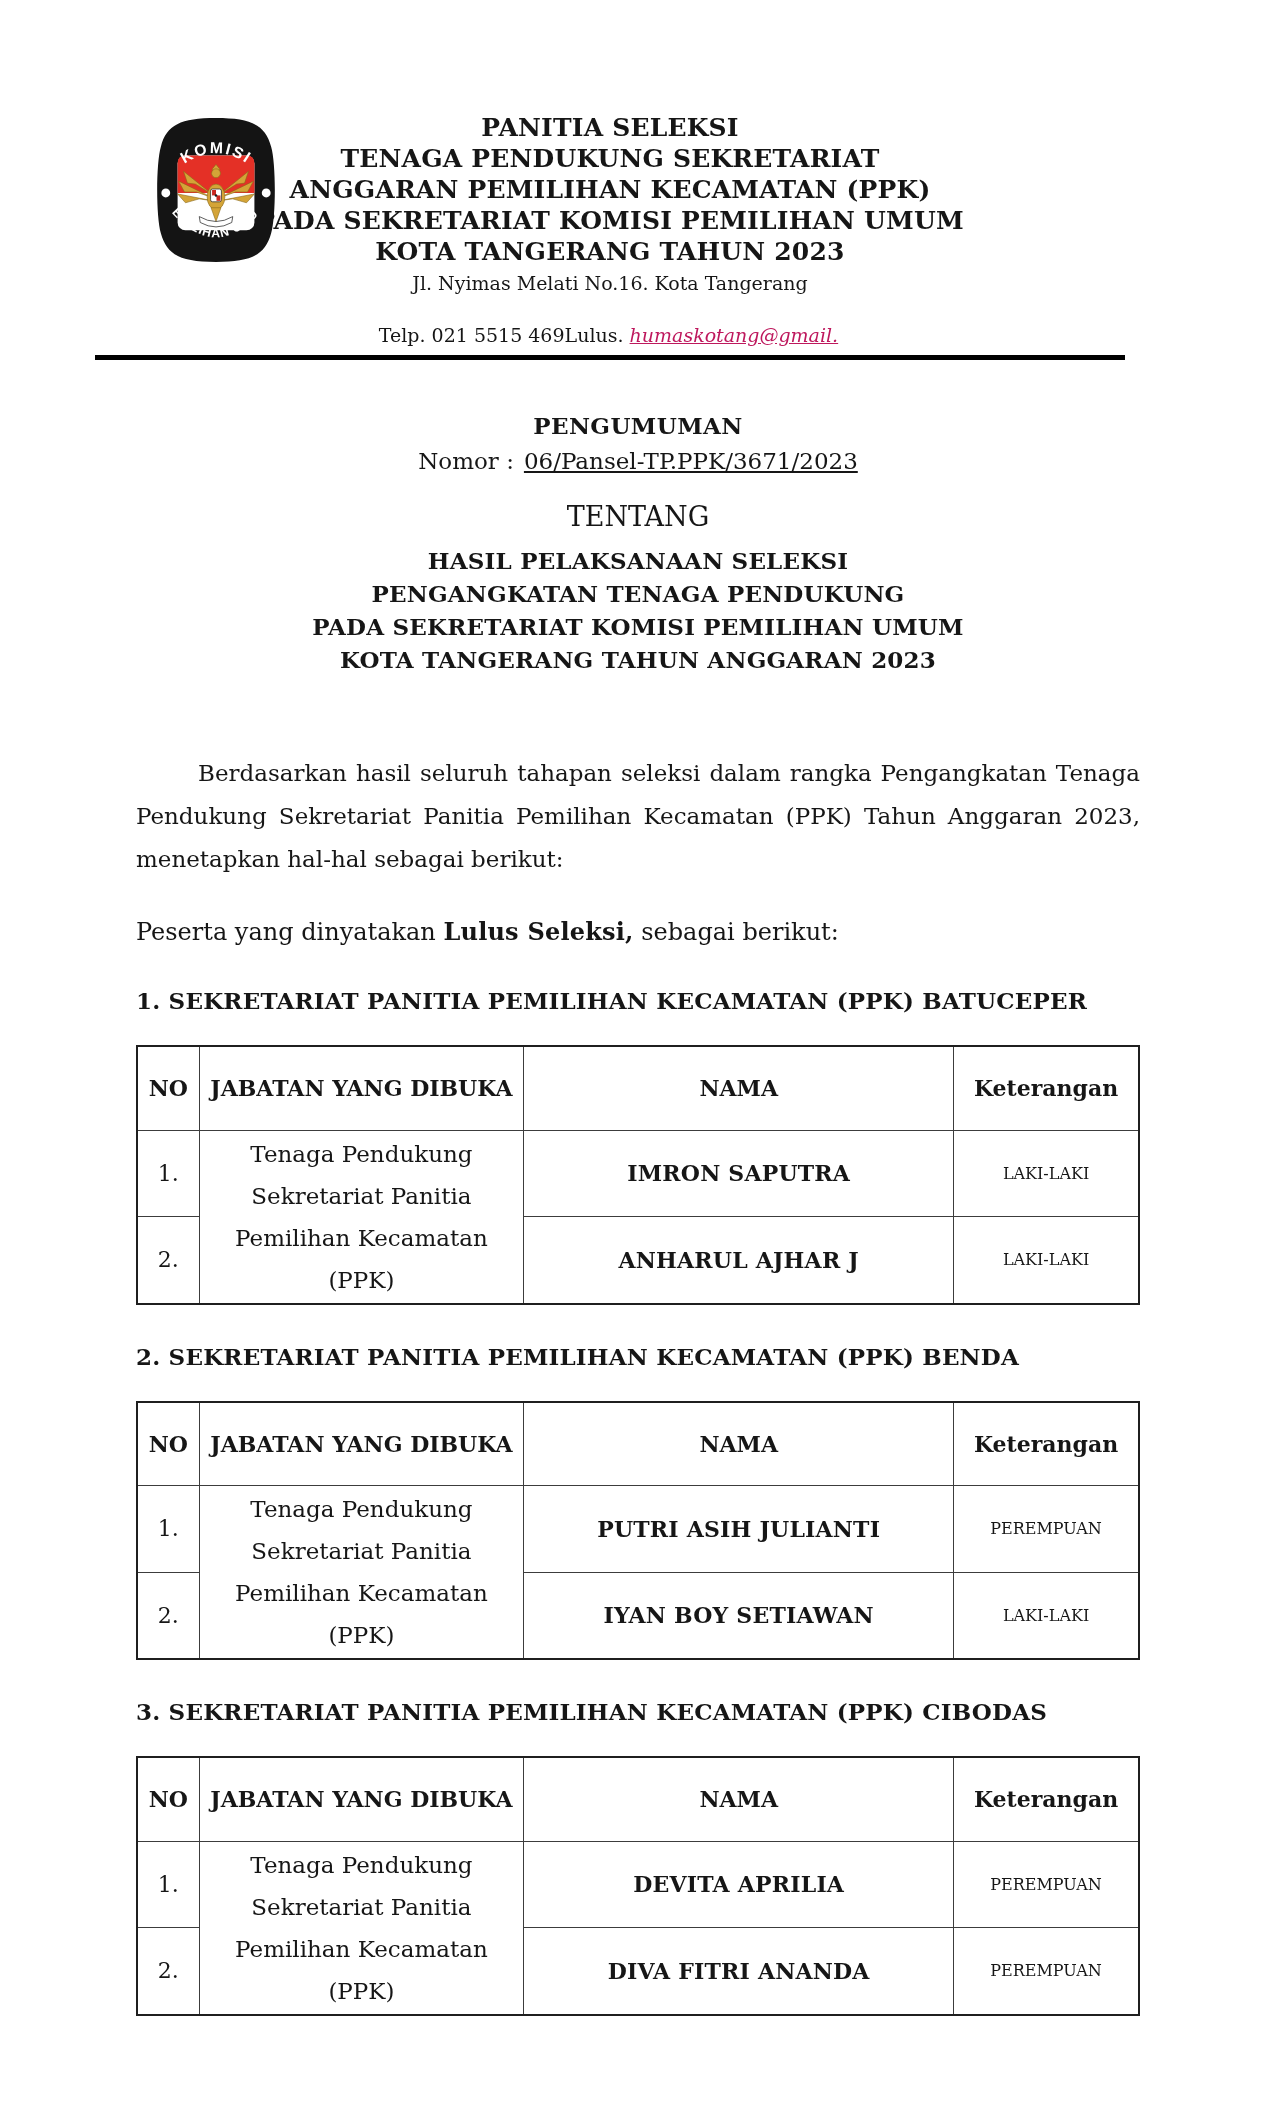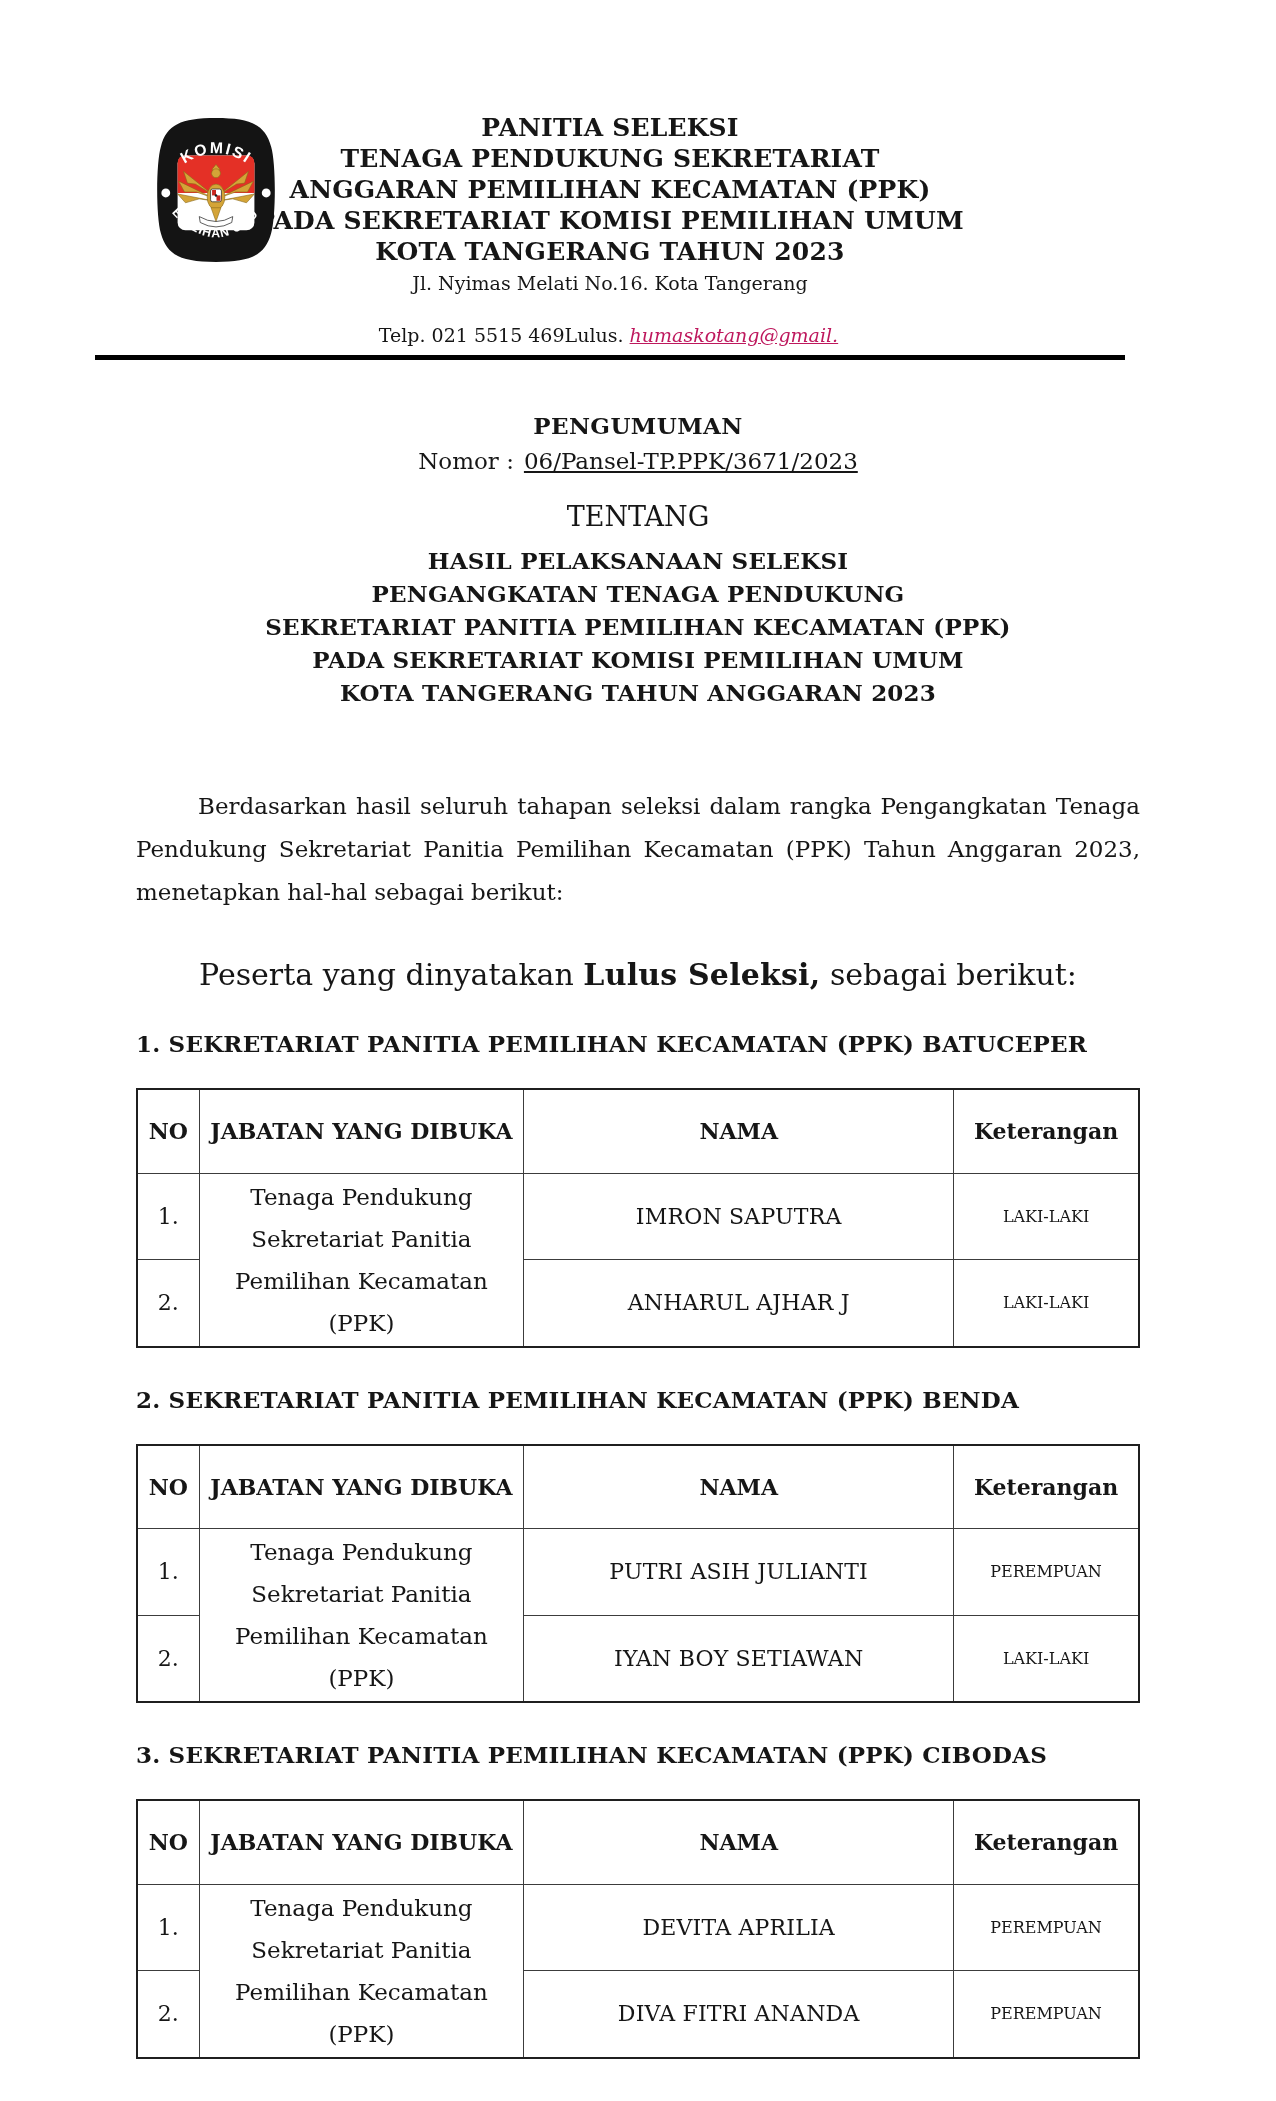--- a/index.html
+++ b/index.html
@@ -33,40 +33,40 @@
   .doc-title { margin-top: 52px; font-size: 23px; font-weight: bold; letter-spacing: 0.4px; }
   .doc-number { margin-top: 9px; font-size: 23px; }
   .doc-number .num-val { margin-left: 10px; text-decoration: underline; }
   .about { margin-top: 27px; font-size: 27px; }
   .subject { margin-top: 12px; }
   .subject-line { font-size: 23px; font-weight: bold; line-height: 33px; letter-spacing: 0.2px; }
   .para {
     margin-top: 76px; font-size: 23px; line-height: 43px;
     text-align: justify; text-indent: 62px;
   }
-  .intro { margin-top: 44px; font-size: 30px; line-height: 34px; text-align: center; }
+  .intro { margin-top: 34px; font-size: 24px; line-height: 34px; }
   .intro b { letter-spacing: 0.2px; }
   .section-heading { margin: 38px 0 31px 0; font-size: 23px; font-weight: bold; letter-spacing: 0.2px; }
   
   table.sel-table {
     width: 100%; border-collapse: collapse; table-layout: fixed;
     border: 2px solid #1f1f1f;
   }
   .sel-table th, .sel-table td {
     border: 1.5px solid #3c3c3c;
     text-align: center; vertical-align: middle;
     padding: 2px 6px; box-sizing: border-box;
     font-family: "DejaVu Serif", serif;
   }
   .sel-table tr.head-row { height: 84px; }
   .sel-table tr.data-row { height: 83px; }
   .sel-table th { font-size: 22px; font-weight: bold; }
   .sel-table td.cell-no { font-size: 22px; }
   .sel-table td.cell-pos { font-size: 23px; line-height: 42px; }
-  .sel-table td.cell-name { font-size: 22px; font-weight: normal; letter-spacing: 0.2px; }
+  .sel-table td.cell-name { font-size: 22px; font-weight: bold; letter-spacing: 0.2px; }
   .sel-table td.cell-note { font-size: 16px; }
 </style>
 </head>
 <body>
 
 <div class="page">
 
   <div class="letterhead">
     <div class="logo-wrap">
       <svg viewBox="0 0 130 150" width="128" height="150" aria-hidden="true">
@@ -135,21 +135,20 @@
     <div class="doc-title center">PENGUMUMAN</div>
     <div class="doc-number center">
       <span>Nomor :</span><span class="num-val">06/Pansel-TP.PPK/3671/2023</span>
     </div>
 
     <div class="about center">TENTANG</div>
 
     <div class="subject center">
       <div class="subject-line">HASIL PELAKSANAAN SELEKSI</div>
       <div class="subject-line">PENGANGKATAN TENAGA PENDUKUNG</div>
-      <div class="subject-line">SEKRETARIAT PANITIA PEMILIHAN KECAMATAN (PPK)</div>
       <div class="subject-line">PADA SEKRETARIAT KOMISI PEMILIHAN UMUM</div>
       <div class="subject-line">KOTA TANGERANG TAHUN ANGGARAN 2023</div>
     </div>
 
     <div class="para">Berdasarkan hasil seluruh tahapan seleksi dalam rangka Pengangkatan Tenaga Pendukung Sekretariat Panitia Pemilihan Kecamatan (PPK) Tahun Anggaran 2023, menetapkan hal-hal sebagai berikut:</div>
 
     <div class="intro"><span>Peserta yang dinyatakan </span><b>Lulus Seleksi,</b><span> sebagai berikut:</span></div>
 
     <div class="section-heading">1. SEKRETARIAT PANITIA PEMILIHAN KECAMATAN (PPK) BATUCEPER</div>
     <table class="sel-table">

